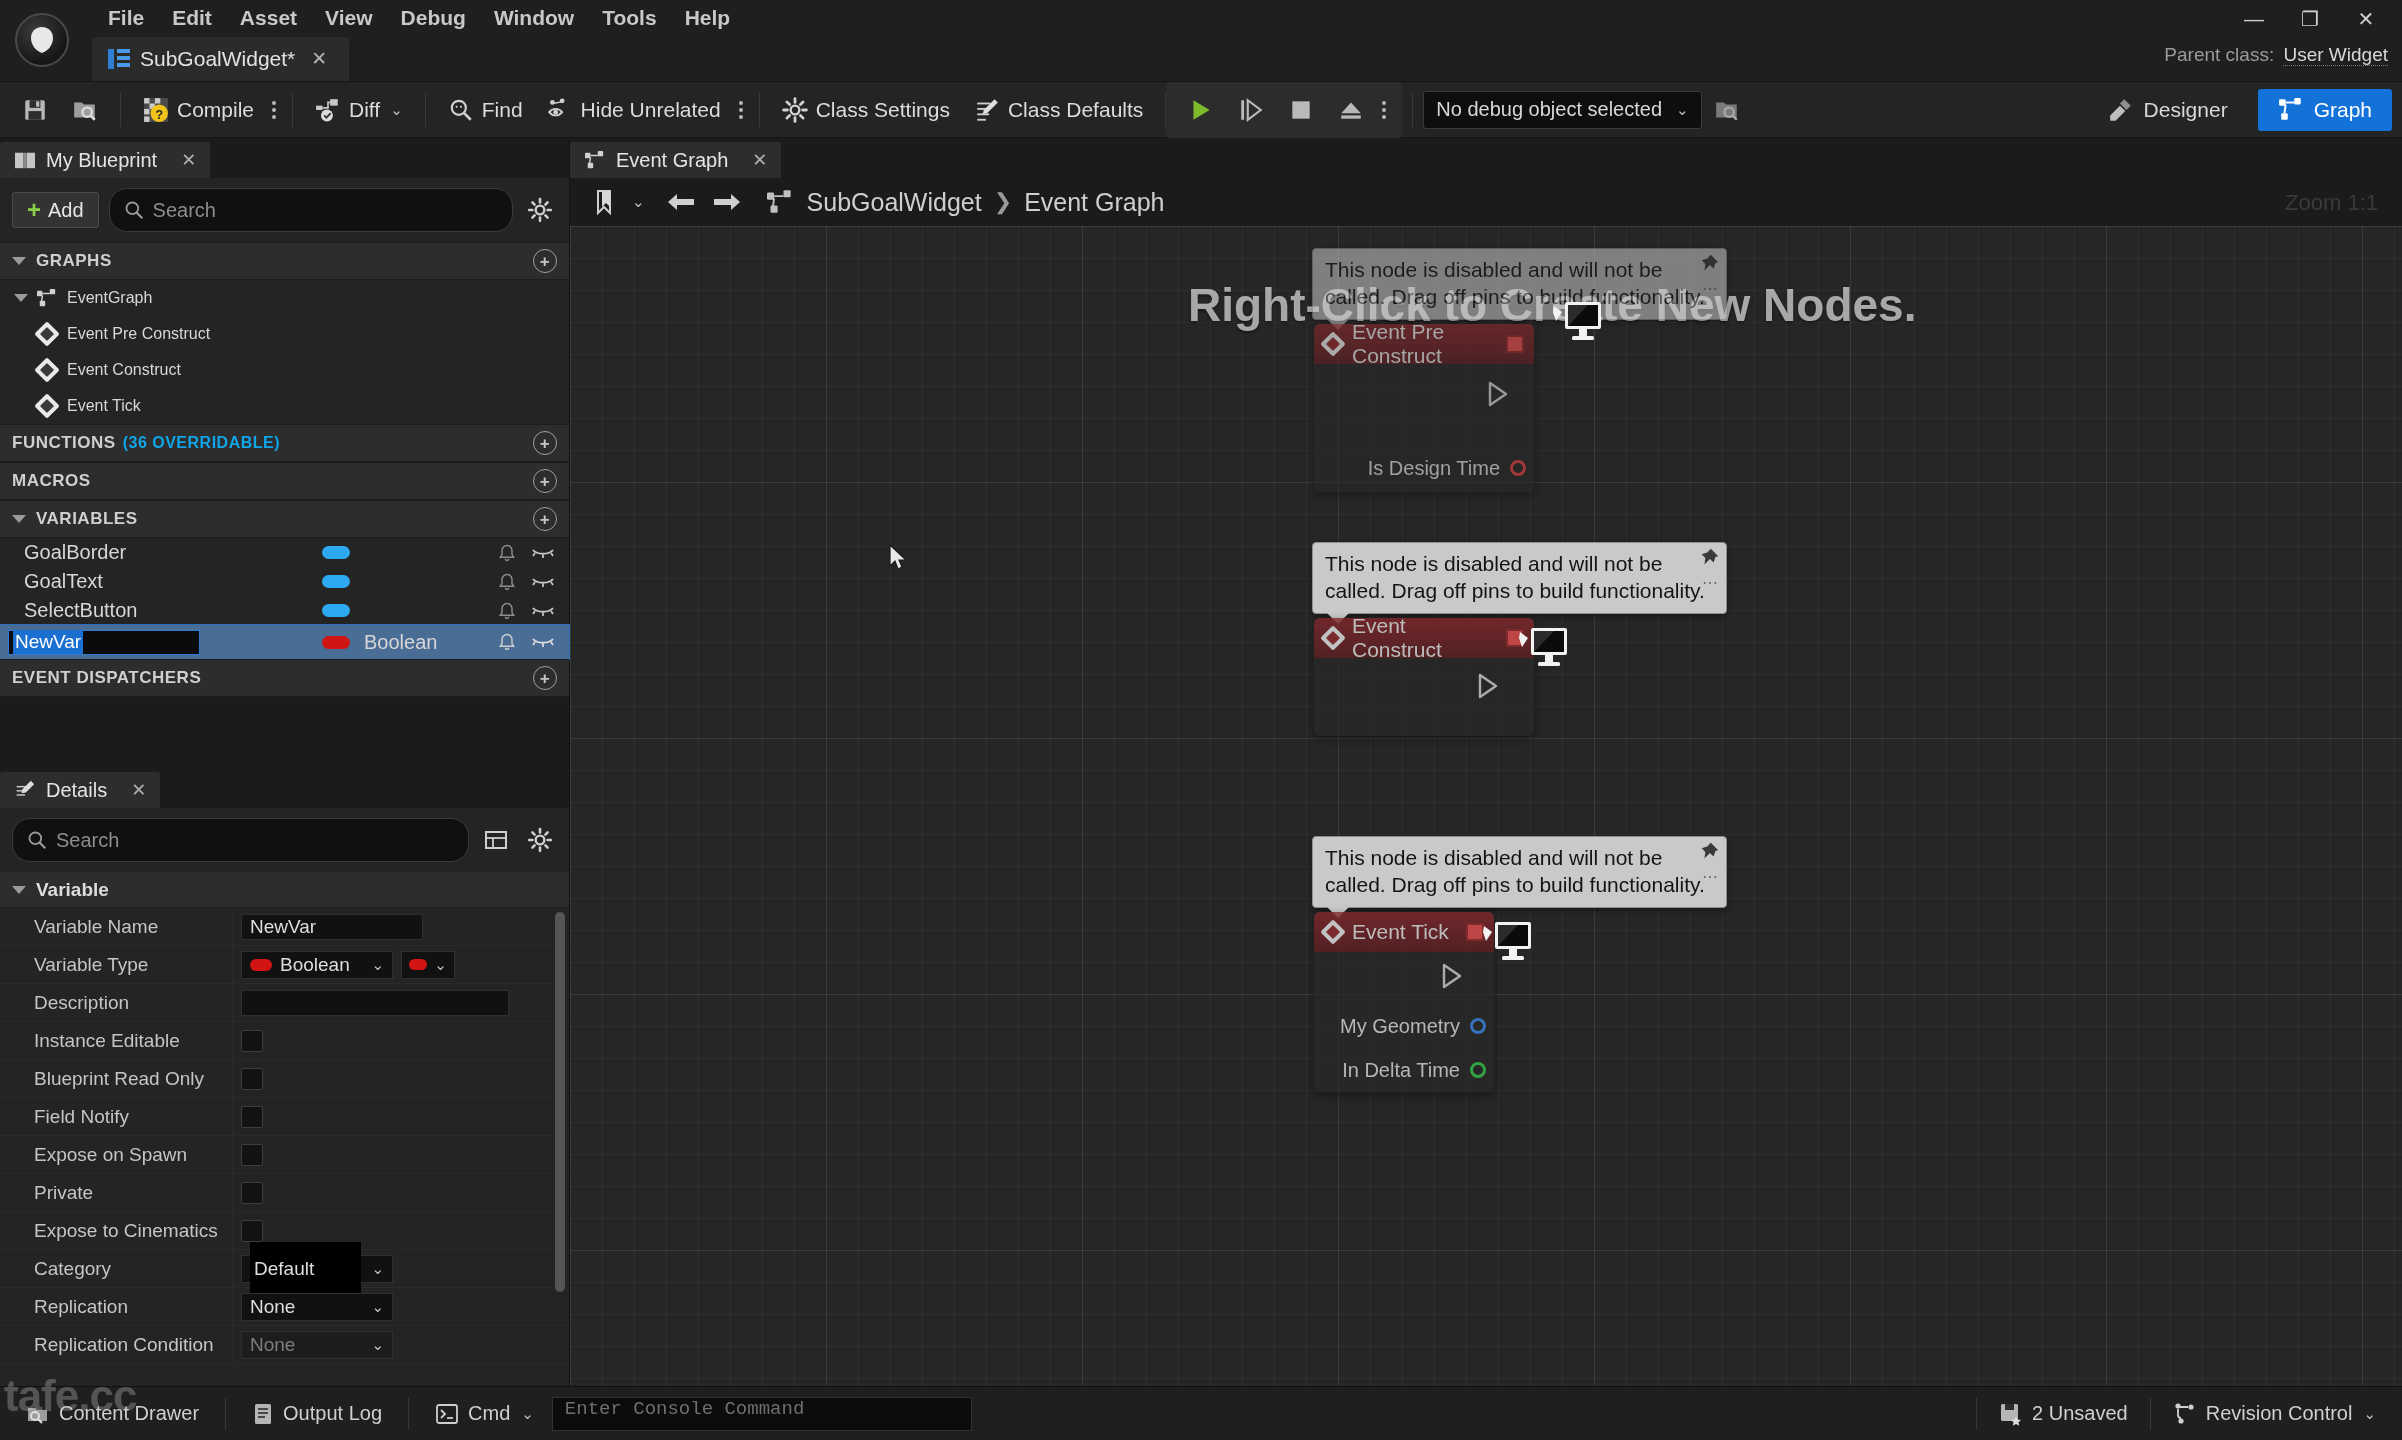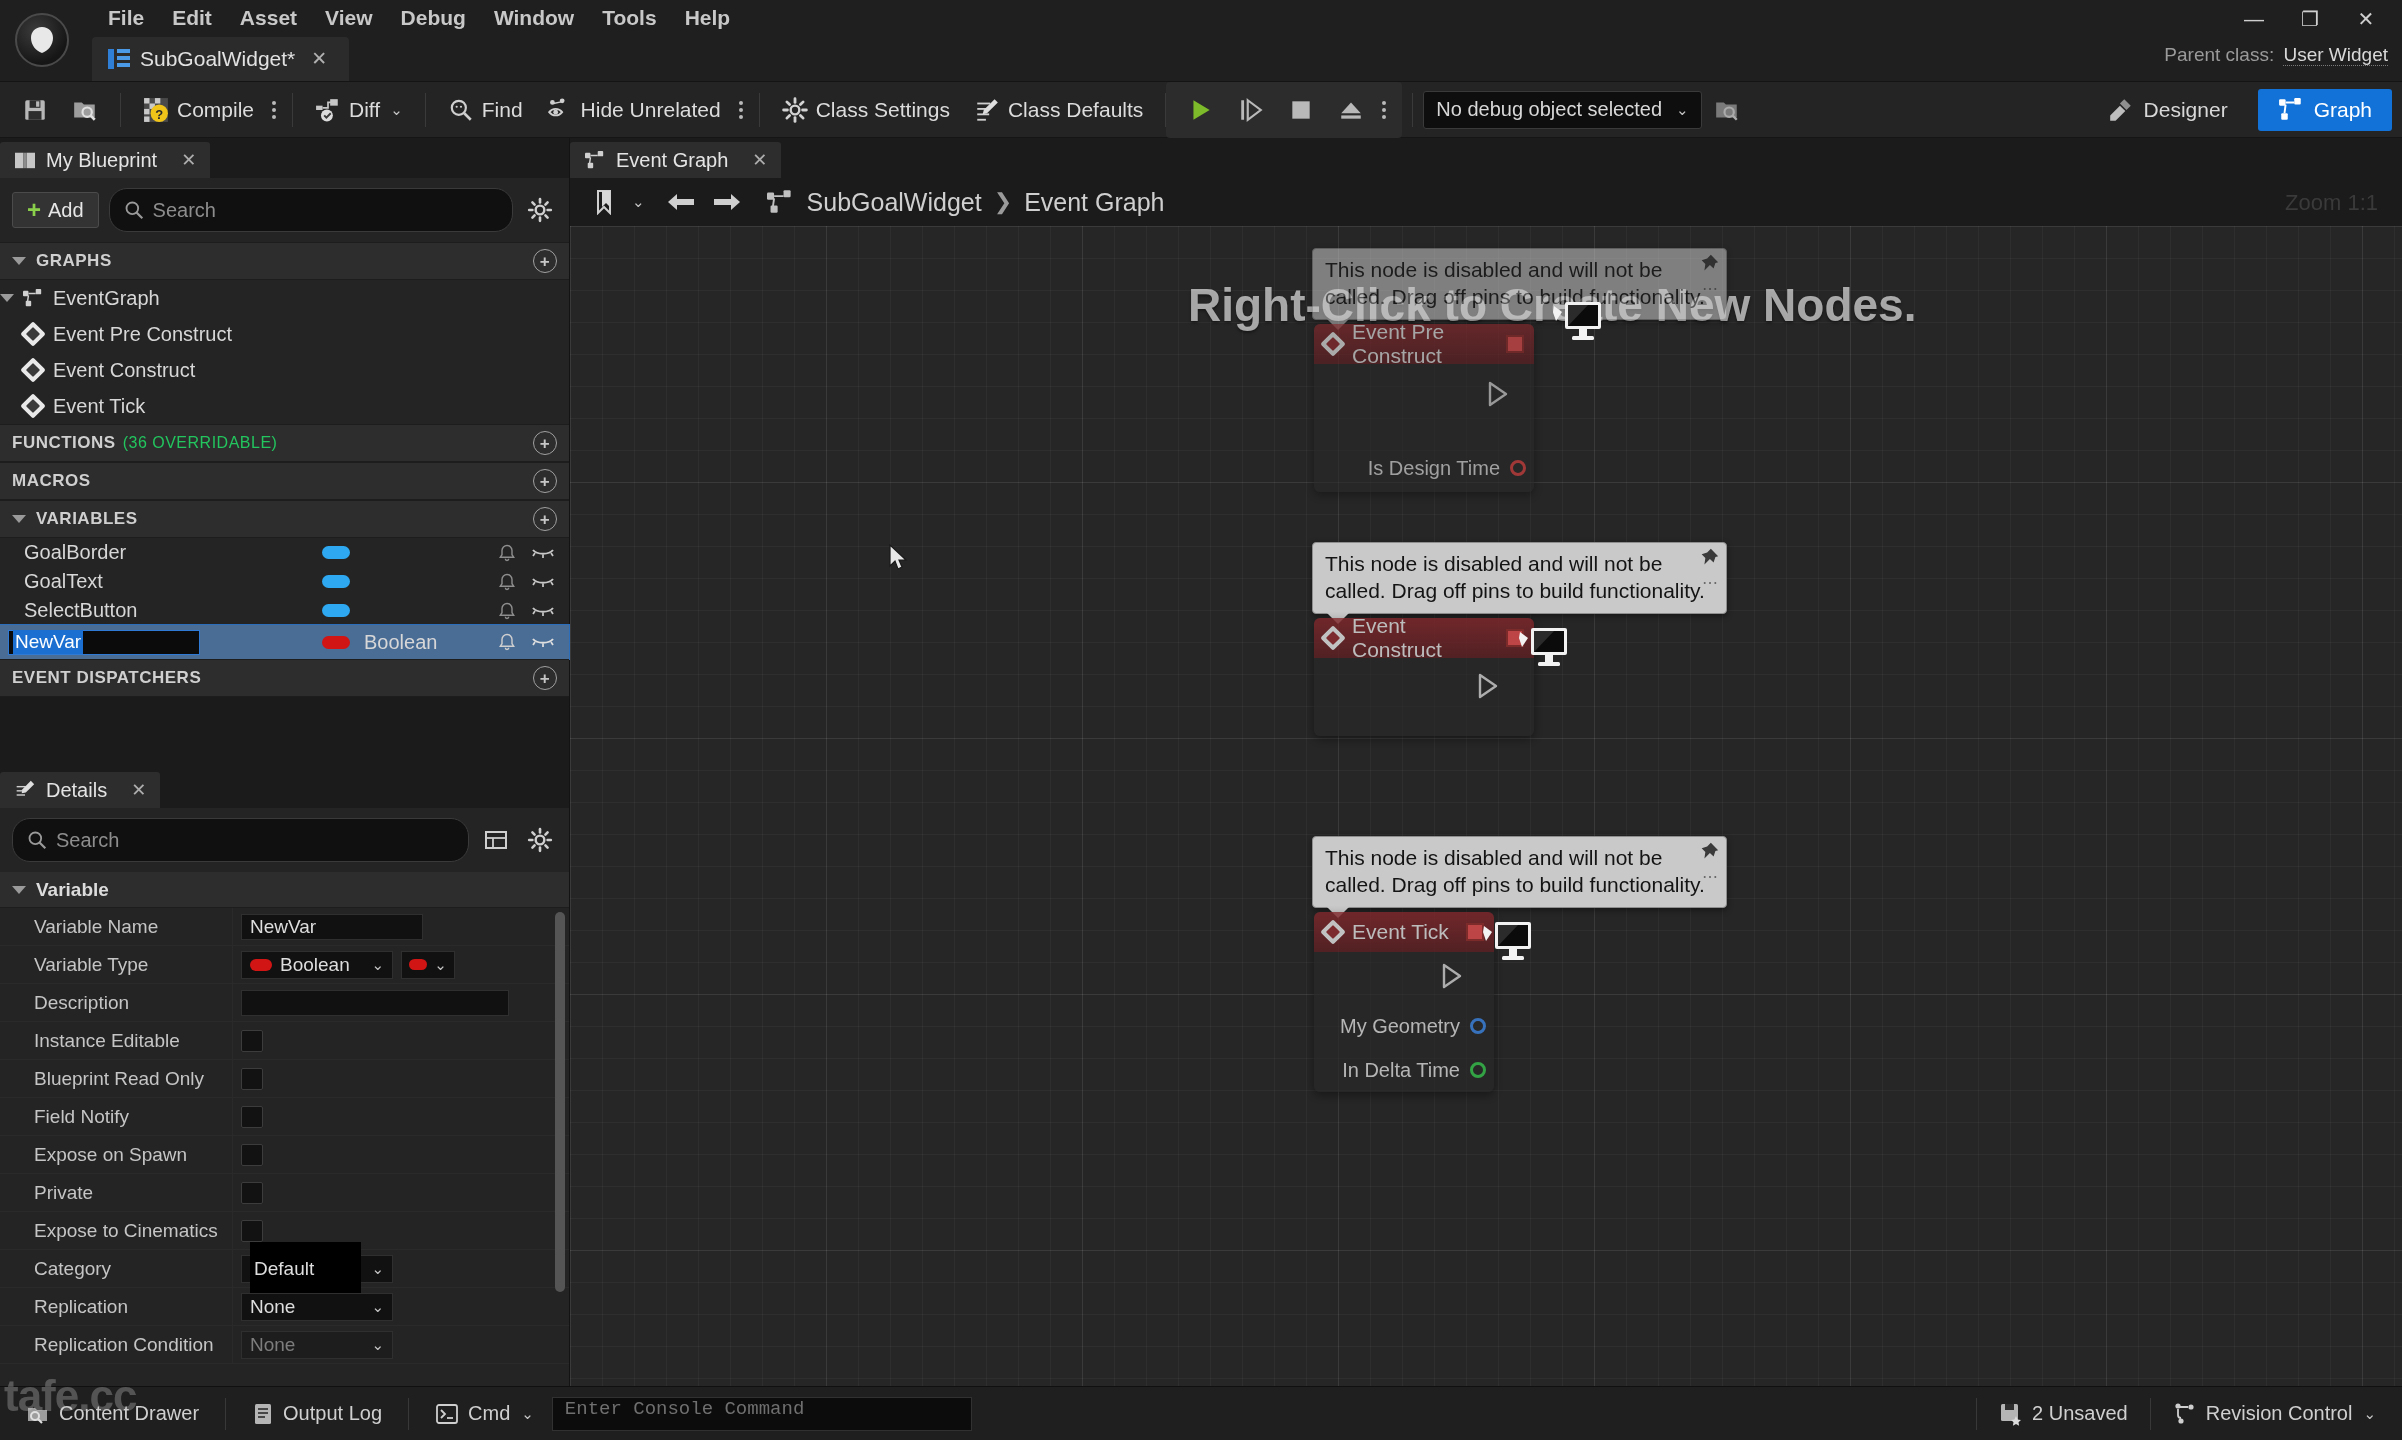--- a/index.html
+++ b/index.html
@@ -111,26 +111,26 @@
   }
   .icon-btn { width:34px; height:34px; display:flex; align-items:center; justify-content:center;}
 
   .sec-header {
     display:flex; align-items:center; height: 38px; background:#2d2d2d; padding: 0 12px;
     border-top: 1px solid #1d1d1d; border-bottom:1px solid #1d1d1d;
     font-size: 17px; letter-spacing: .5px; font-weight: bold; color:#cfcfcf;
   }
   .sec-header .tri { width:0;height:0;border-left:7px solid transparent;border-right:7px solid transparent;
     border-top:8px solid #9a9a9a; margin-right:10px;}
-  .sec-header .sub { font-weight: normal; color:#22c55e; margin-left:7px; font-size: 16px;}
+  .sec-header .sub { font-weight: bold; color:#0ea5e9; margin-left:7px; font-size: 16px;}
   .sec-header .plusbtn { margin-left:auto; width:24px;height:24px;border-radius:50%;
     border:1.5px solid #a0a0a0; color:#c6c6c6; font-size:17px; display:flex;align-items:center;
     justify-content:center; line-height:1;}
 
-  .tree-row { display:flex; align-items:center; height: 36px; font-size:20px; color:#d7d7d7;}
+  .tree-row { display:flex; align-items:center; height: 36px; padding-left: 14px; font-size:16px; color:#d7d7d7;}
   .tree-row .tri { width:0;height:0;border-left:7px solid transparent;border-right:7px solid transparent;
     border-top:8px solid #9a9a9a; margin-right:8px;}
   .graph-ico { width:22px;height:20px;margin-right:9px; flex:none;}
   .diamond { width:18px;height:18px;background:#e9e9e9; transform: rotate(45deg); margin:0 11px 0 24px;
      flex:none; border-radius:2px; position:relative;}
   .diamond::after{content:"";position:absolute;inset:4px;background:#3a3a3a;border-radius:1px;}
 
   .var-row { display:flex; align-items:center; height:29px; padding-left: 24px; font-size:20px; color:#d7d7d7;}
   .var-row.selected { background:#4a6d96; outline: 1px solid #2b6fbc;}
   .var-pill { width:28px; height:13px; border-radius:7px; background:#2ea8f0; }

